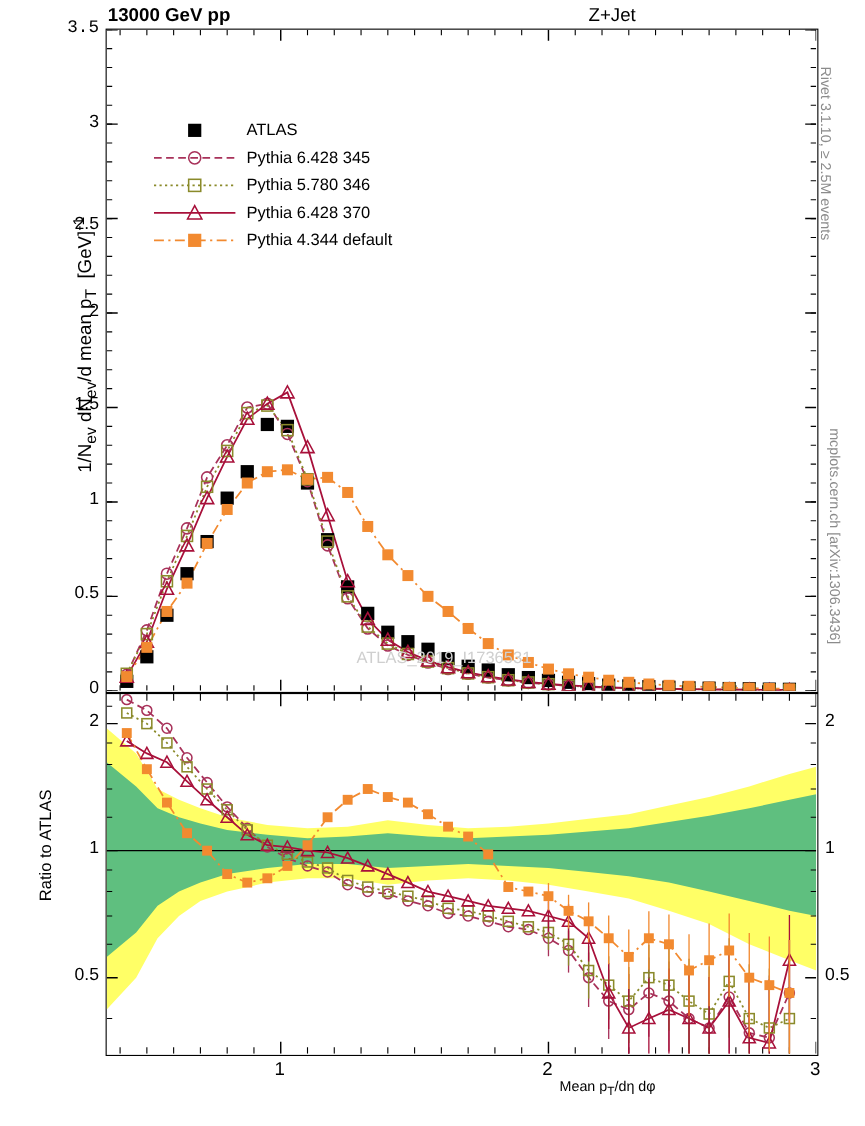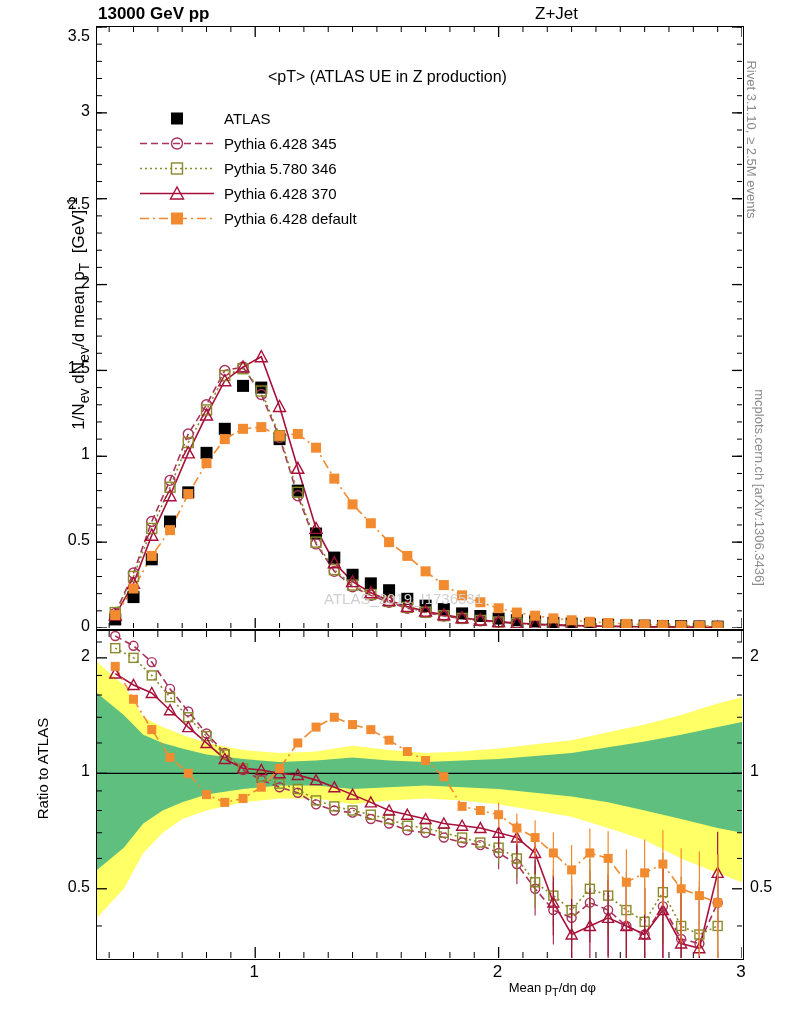--- a/index.html
+++ b/index.html
@@ -367,21 +367,20 @@
         <rect x="506.13207547169816" y="591.0202857142857" width="10" height="10" fill="#f28a30"></rect>
         <rect x="524.3867924528302" y="591.8788571428571" width="10" height="10" fill="#f28a30"></rect>
         <rect x="542.6415094339623" y="592.5657142857143" width="10" height="10" fill="#f28a30"></rect>
         <rect x="560.8962264150942" y="593.0808571428571" width="10" height="10" fill="#f28a30"></rect>
         <rect x="579.1509433962265" y="593.596" width="10" height="10" fill="#f28a30"></rect>
         <rect x="597.4056603773585" y="593.9394285714286" width="10" height="10" fill="#f28a30"></rect>
         <rect x="615.6603773584906" y="594.2828571428571" width="10" height="10" fill="#f28a30"></rect>
       </svg>
   </div>
 
-  <div class="txt" id="plot-title">&lt;pT&gt; (ATLAS UE in Z production)</div>
 
   <div id="ylabel-main">
     1/N<sub>ev</sub>&nbsp;dN<sub>ev</sub>/d mean p<sub>T</sub>&nbsp;&nbsp;[GeV]<sup>-1</sup>
   </div>
 
   <div id="ratio-frame">
     <svg class="nb" id="svg-ratio" width="645" height="327">
         <path d="M0,31.08058311773658 L26.77358490566039,53.934880204468755 L46.245283018867944,86.27644699533042 L65.71698113207547,96.07781197997315 L85.18867924528301,103.82689045740219 L109.52830188679246,111.95411926237253 L146.03773584905662,119.0434933221052 L182.5471698113208,121.9659392942695 L219.05660377358492,120.4983073532481 L255.56603773584902,114.75376747907228 L292.07547169811323,119.0434933221052 L328.58490566037733,121.9659392942695 L365.0943396226415,120.4983073532481 L401.60377358490564,117.6012752414953 L438.1132075471698,113.34806168759636 L474.62264150943395,109.20074834774675 L511.13207547169816,101.20360556871137 L547.6415094339623,93.57287533622076 L584.1509433962265,83.91363932585256 L620.6603773584906,72.57762363133261 L645,66.12874804500262 L645,251.2522574441022 L620.6603773584906,241.9091462498303 L584.1509433962265,227.41521327238593 L547.6415094339623,209.0339693462342 L511.13207547169816,197.04497301254224 L474.62264150943395,185.86123372294446 L438.1132075471698,179.49452955047047 L401.60377358490564,173.3622365385155 L365.0943396226415,169.39597421448215 L328.58490566037733,167.44770466291052 L292.07547169811323,169.39597421448215 L255.56603773584902,173.3622365385155 L219.05660377358492,167.44770466291052 L182.5471698113208,167.44770466291052 L146.03773584905662,171.36730074550013 L109.52830188679246,179.49452955047047 L85.18867924528301,188.03871764134604 L65.71698113207547,201.73754100534381 L46.245283018867944,221.95324369115121 L26.77358490566039,257.7854535322296 L0,286.82839475551356 Z" fill="#ffff66" stroke="none"></path>
         <path d="M0,61.96415243634635 L26.77358490566039,83.91363932585256 L46.245283018867944,103.82689045740219 L65.71698113207547,111.95411926237253 L85.18867924528301,117.6012752414953 L109.52830188679246,123.44661702358465 L146.03773584905662,127.96929703863736 L182.5471698113208,131.05411015654056 L219.05660377358492,129.5045627244443 L255.56603773584902,126.44805223981683 L292.07547169811323,129.5045627244443 L328.58490566037733,131.05411015654056 L365.0943396226415,129.5045627244443 L401.60377358490564,127.96929703863736 L438.1132075471698,124.94057455102893 L474.62264150943395,121.9659392942695 L511.13207547169816,116.17143686790632 L547.6415094339623,110.57174495741754 L584.1509433962265,103.82689045740219 L620.6603773584906,96.07781197997315 L645,91.10505023272302 L645,201.73754100534381 L620.6603773584906,197.04497301254224 L584.1509433962265,188.03871764134604 L547.6415094339623,179.49452955047047 L511.13207547169816,171.36730074550013 L474.62264150943395,165.52195896341075 L438.1132075471698,161.73599718220726 L401.60377358490564,158.03417488896216 L365.0943396226415,156.2136633503595 L328.58490566037733,154.4128334030532 L292.07547169811323,156.2136633503595 L255.56603773584902,158.03417488896216 L219.05660377358492,154.4128334030532 L182.5471698113208,154.4128334030532 L146.03773584905662,158.03417488896216 L109.52830188679246,163.61822226807115 L85.18867924528301,171.36730074550013 L65.71698113207547,179.49452955047047 L46.245283018867944,192.48098483912685 L26.77358490566039,216.6646995787247 L0,238.90771103359805 Z" fill="#5fbf7f" stroke="none"></path>
         <line x1="0" y1="142.32435952221624" x2="645" y2="142.32435952221624" stroke="#000" stroke-width="1.2"></line>
@@ -707,33 +706,33 @@
         </div>
         <div class="lbl">Pythia 6.428 370</div>
       </div>
       <div class="row">
         <div class="marker">
           <svg width="78" height="25">
             <line x1="2" y1="12.5" x2="76" y2="12.5" stroke="#f28a30" stroke-width="1.6" stroke-dasharray="9,4,2,4"></line>
             <rect x="33" y="6.5" width="12" height="12" fill="#f28a30"></rect>
           </svg>
         </div>
-        <div class="lbl">Pythia 6.428 default</div>
+        <div class="lbl">Pythia 4.344 default</div>
       </div>
     </div>
 
   <div id="ticks">
       <div class="txt ytick" style="left: 44px; top: 617px; width: 46px; text-align: right;">0</div>
       <div class="txt ytick" style="left: 44px; top: 531.143px; width: 46px; text-align: right;">0.5</div>
       <div class="txt ytick" style="left: 44px; top: 445.286px; width: 46px; text-align: right;">1</div>
       <div class="txt ytick" style="left: 44px; top: 359.429px; width: 46px; text-align: right;">1.5</div>
       <div class="txt ytick" style="left: 44px; top: 273.571px; width: 46px; text-align: right;">2</div>
       <div class="txt ytick" style="left: 44px; top: 195px; width: 46px; text-align: right;">2.5</div>
       <div class="txt ytick" style="left: 44px; top: 101.857px; width: 46px; text-align: right;">3</div>
-      <div class="txt ytick" style="left: 44px; top: 27px; width: 46px; text-align: right;">3.5</div>
+      <div class="txt ytick" style="left: 44px; top: 16px; width: 46px; text-align: right; font-family: Liberation Mono, monospace;">3.5</div>
       <div class="txt ytick" style="left: 46px; top: 877.785px; width: 44px; text-align: right;">0.5</div>
       <div class="txt ytick" style="left: 750px; top: 877.785px; width: 44px; text-align: left;">0.5</div>
       <div class="txt ytick" style="left: 46px; top: 762.324px; width: 44px; text-align: right;">1</div>
       <div class="txt ytick" style="left: 750px; top: 762.324px; width: 44px; text-align: left;">1</div>
       <div class="txt ytick" style="left: 46px; top: 646.863px; width: 44px; text-align: right;">2</div>
       <div class="txt ytick" style="left: 750px; top: 646.863px; width: 44px; text-align: left;">2</div>
       <div class="txt xtick" style="left: 242.208px; top: 962px; width: 24px;">1</div>
       <div class="txt xtick" style="left: 485.604px; top: 962px; width: 24px;">2</div>
       <div class="txt xtick" style="left: 729px; top: 962px; width: 24px;">3</div>
     </div>

